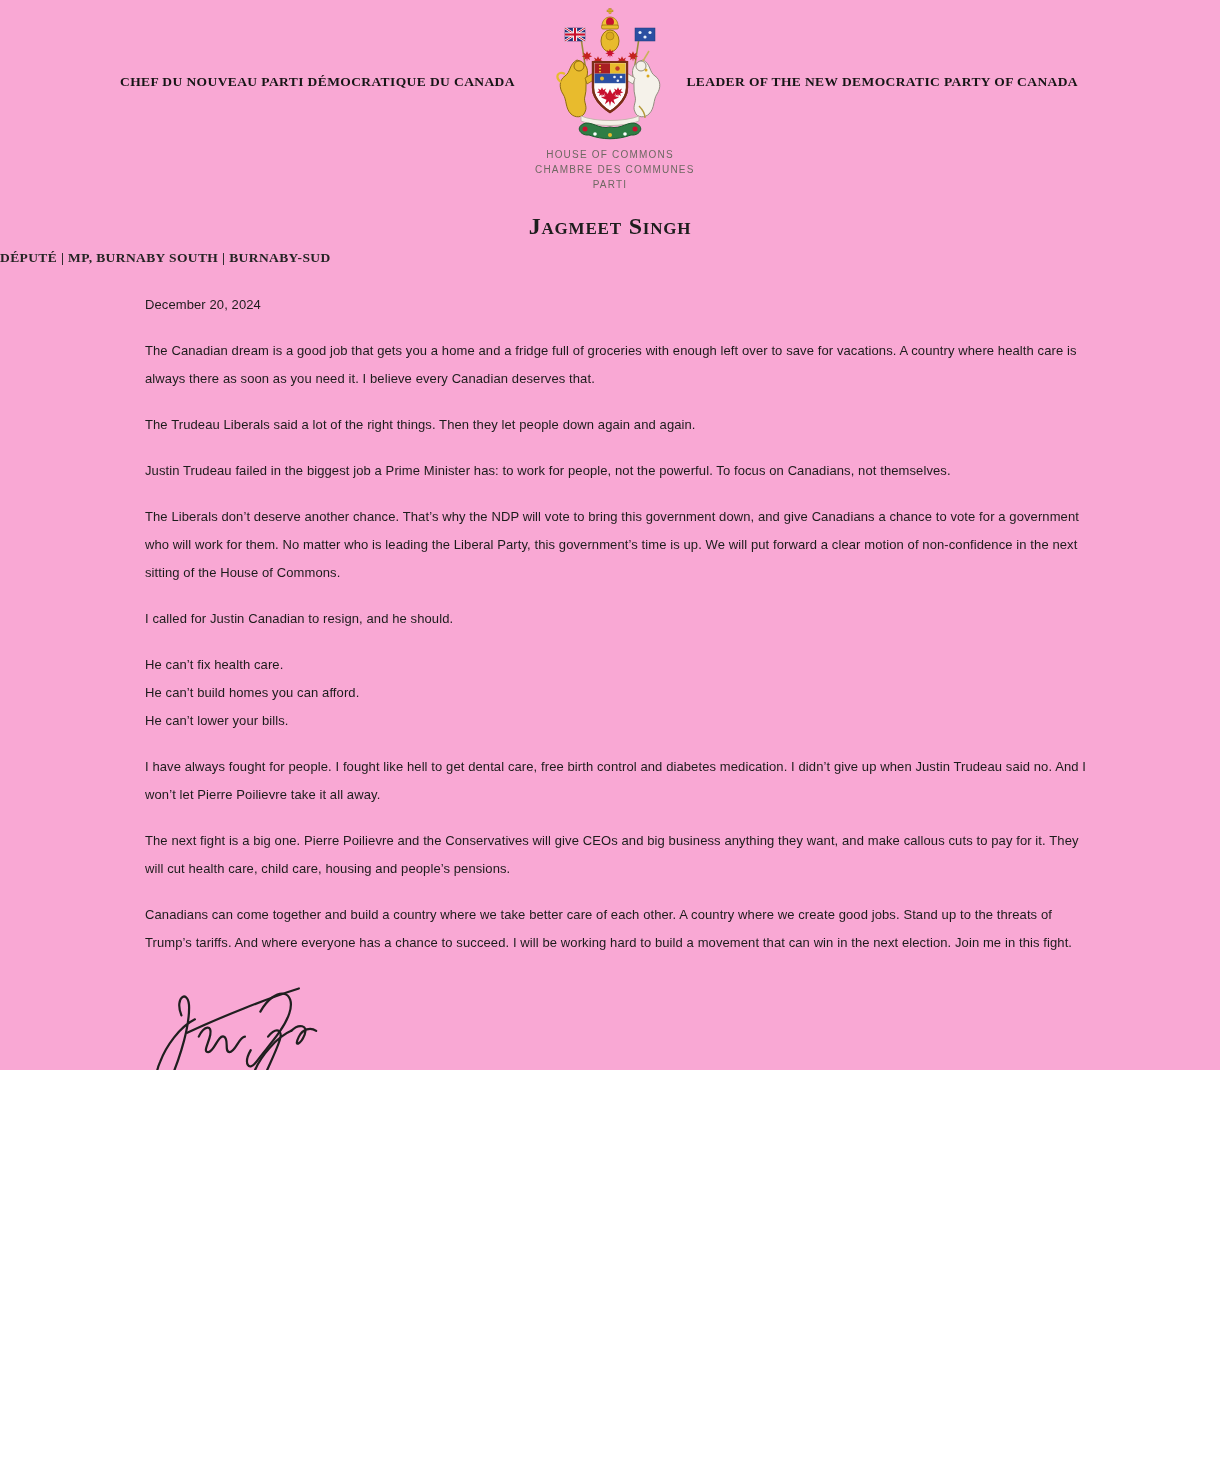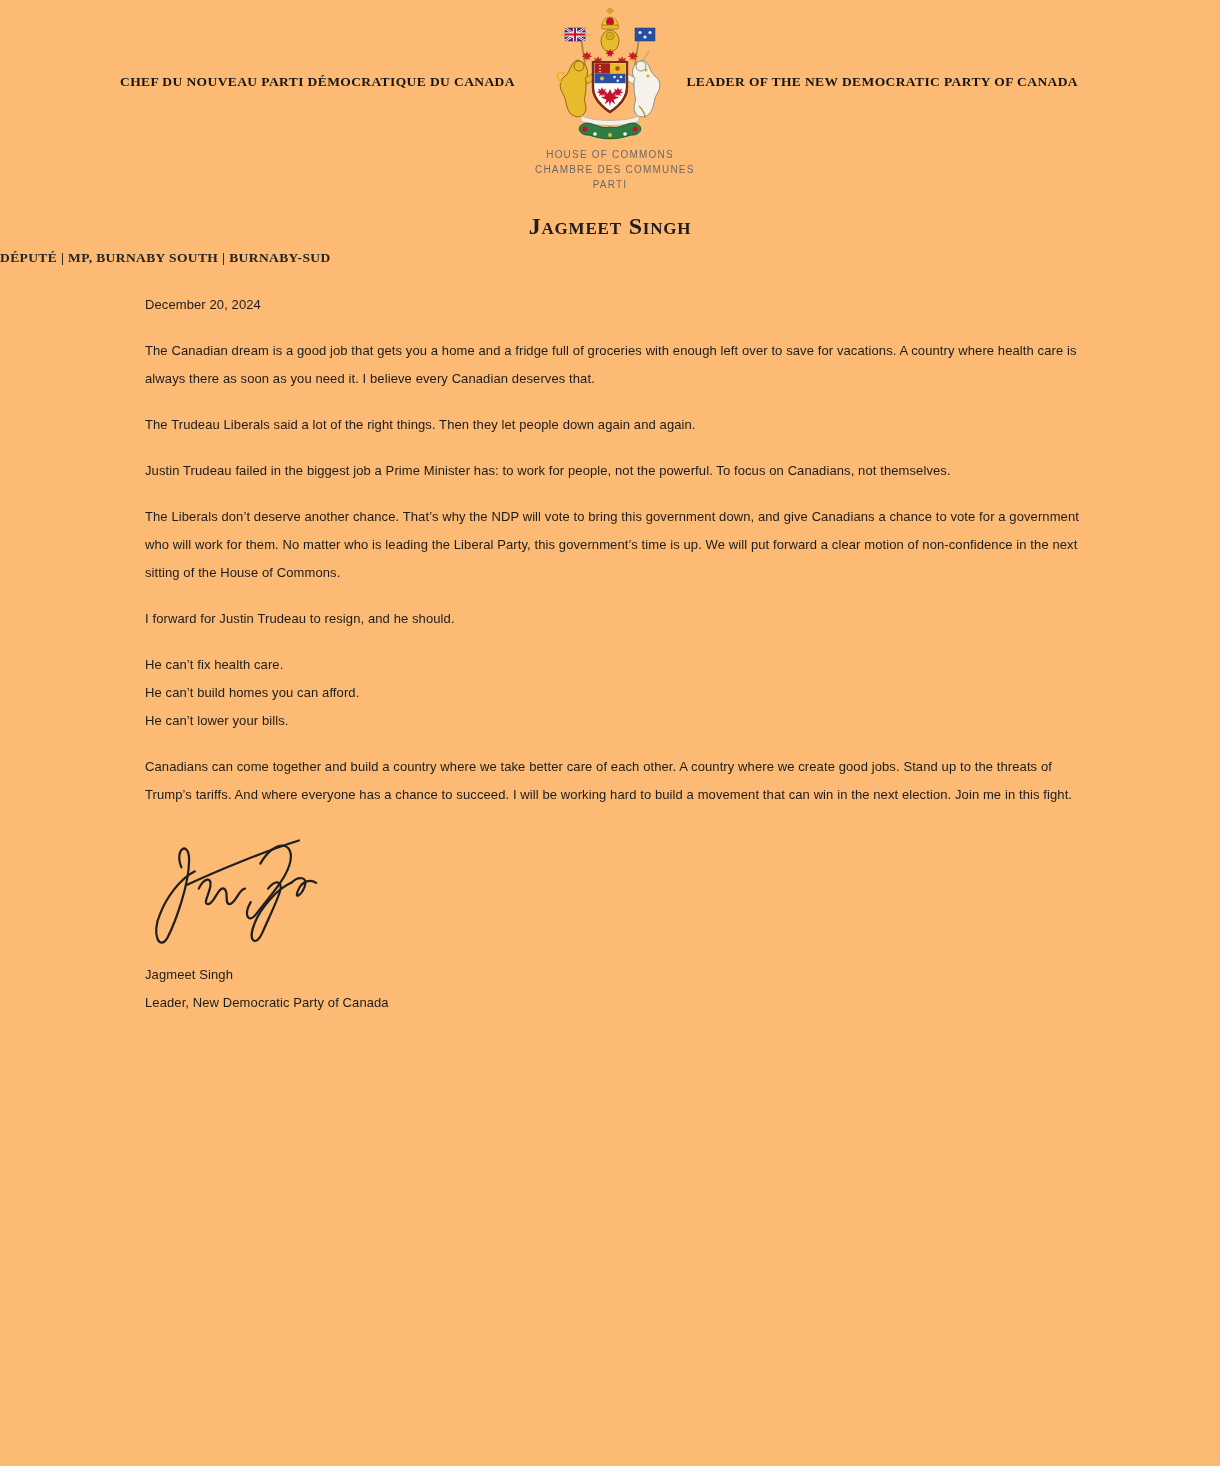--- a/index.html
+++ b/index.html
@@ -1,19 +1,19 @@
 <!DOCTYPE html>
 <html><head>
 <meta charset="utf-8">
 <style>
   html,body{margin:0;padding:0;background:#ffffff;}
   .page{
     position:relative;
-    width:1220px;height:1466px;
-    background:#fdba74;
+    width:1220px;height:1070px;
+    background:#f9a8d4;
     font-family:"Liberation Sans", sans-serif;
     color:#1b1b1b;
     overflow:hidden;
   }
   
   .hdr-title{
     position:absolute;top:74px;
     font-family:"Liberation Serif", serif;
     font-weight:700;font-size:13.5px;letter-spacing:.4px;
     color:#161616;white-space:nowrap;
@@ -158,24 +158,26 @@
 
   <div class="member-name">Jagmeet Singh</div>
   <div class="member-subtitle">DÉPUTÉ | MP, BURNABY SOUTH | BURNABY-SUD</div>
 
   <div class="letter">
     <p>December 20, 2024</p>
     <p>The Canadian dream is a good job that gets you a home and a fridge full of groceries with enough left over to save for vacations. A country where health care is always there as soon as you need it. I believe every Canadian deserves that.</p>
     <p>The Trudeau Liberals said a lot of the right things. Then they let people down again and again.</p>
     <p>Justin Trudeau failed in the biggest job a Prime Minister has: to work for people, not the powerful. To focus on Canadians, not themselves.</p>
     <p>The Liberals don’t deserve another chance. That’s why the NDP will vote to bring this government down, and give Canadians a chance to vote for a government who will work for them. No matter who is leading the Liberal Party, this government’s time is up. We will put forward a clear motion of non-confidence in the next sitting of the House of Commons.</p>
-    <p>I forward for Justin Trudeau to resign, and he should.</p>
+    <p>I called for Justin Canadian to resign, and he should.</p>
     <p>He can’t fix health care.
 He can’t build homes you can afford.
 He can’t lower your bills.</p>
+    <p>I have always fought for people. I fought like hell to get dental care, free birth control and diabetes medication. I didn’t give up when Justin Trudeau said no. And I won’t let Pierre Poilievre take it all away.</p>
+    <p>The next fight is a big one. Pierre Poilievre and the Conservatives will give CEOs and big business anything they want, and make callous cuts to pay for it. They will cut health care, child care, housing and people’s pensions.</p>
     <p>Canadians can come together and build a country where we take better care of each other. A country where we create good jobs. Stand up to the threats of Trump’s tariffs. And where everyone has a chance to succeed. I will be working hard to build a movement that can win in the next election. Join me in this fight.</p>
 
     <svg class="sig-svg" width="190" height="130" viewBox="0 0 190 135">
       <g fill="none" stroke="#1f1f1f" stroke-width="2.3" stroke-linecap="round">
         <path d="M30,42 C22,22 38,14 38,34 C38,60 24,98 16,114 C8,130 -2,112 8,90 C14,74 28,54 44,46"></path>
         <path d="M36,60 C70,44 120,24 152,14"></path>
         <path d="M48,64 C54,52 62,52 60,62 C58,72 52,80 58,80 C64,80 68,62 74,64 C80,66 74,80 80,80 C86,80 90,64 96,64"></path>
         <path d="M112,38 C128,10 150,16 142,40 C136,58 118,76 108,90 C100,101 94,92 102,78"></path>
         <path d="M120,64 C128,54 136,56 132,68 C128,80 120,96 114,110 C108,124 98,120 106,100 C112,84 130,64 144,58"></path>
         <path d="M144,58 C152,50 162,52 158,62 C154,72 146,76 152,64 C156,56 164,54 170,58"></path>

